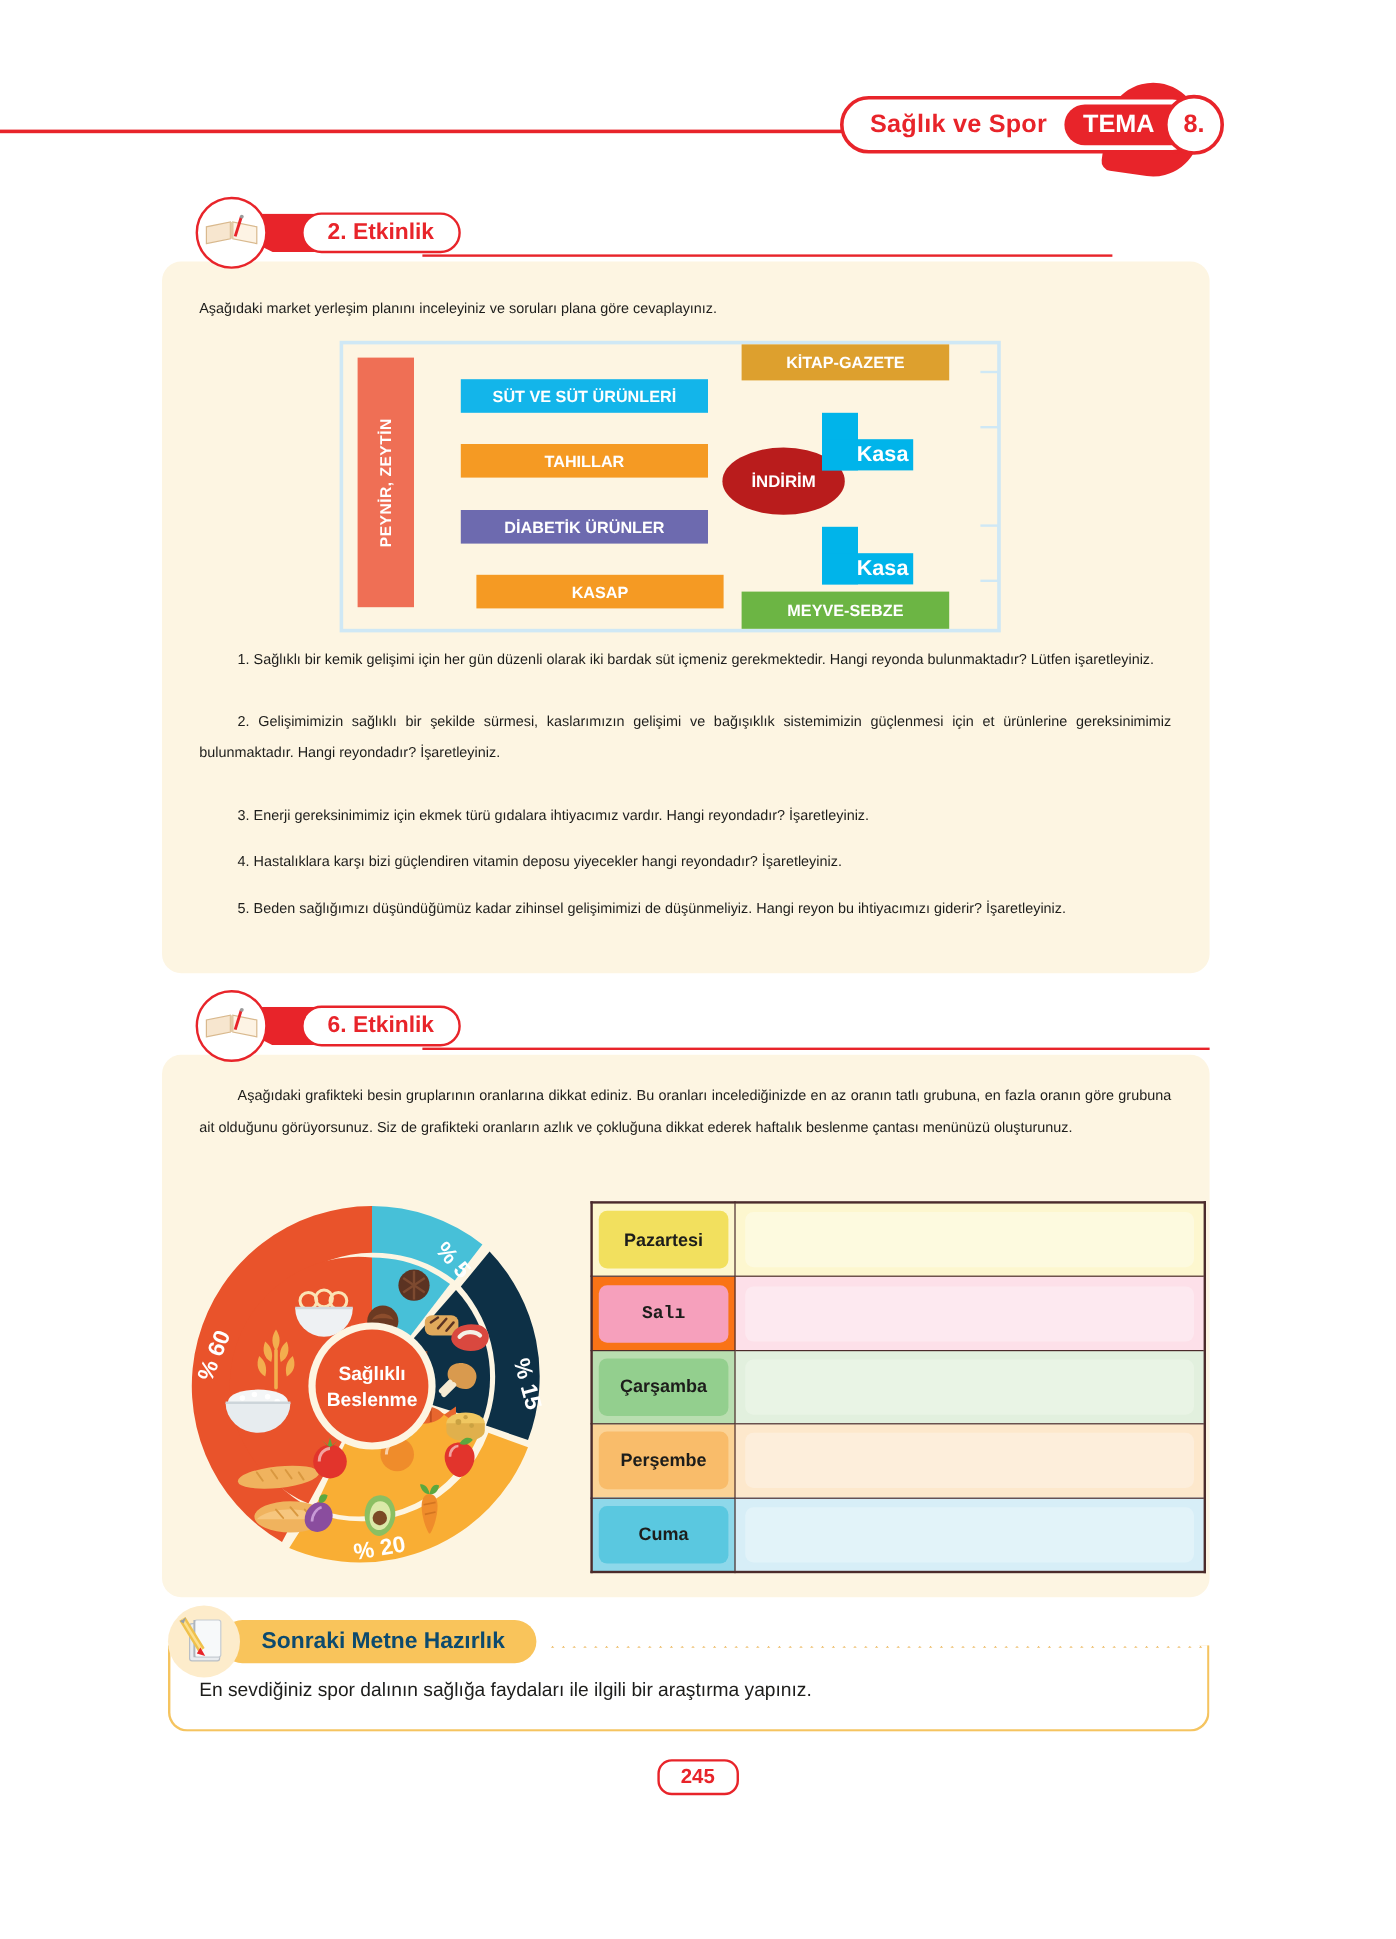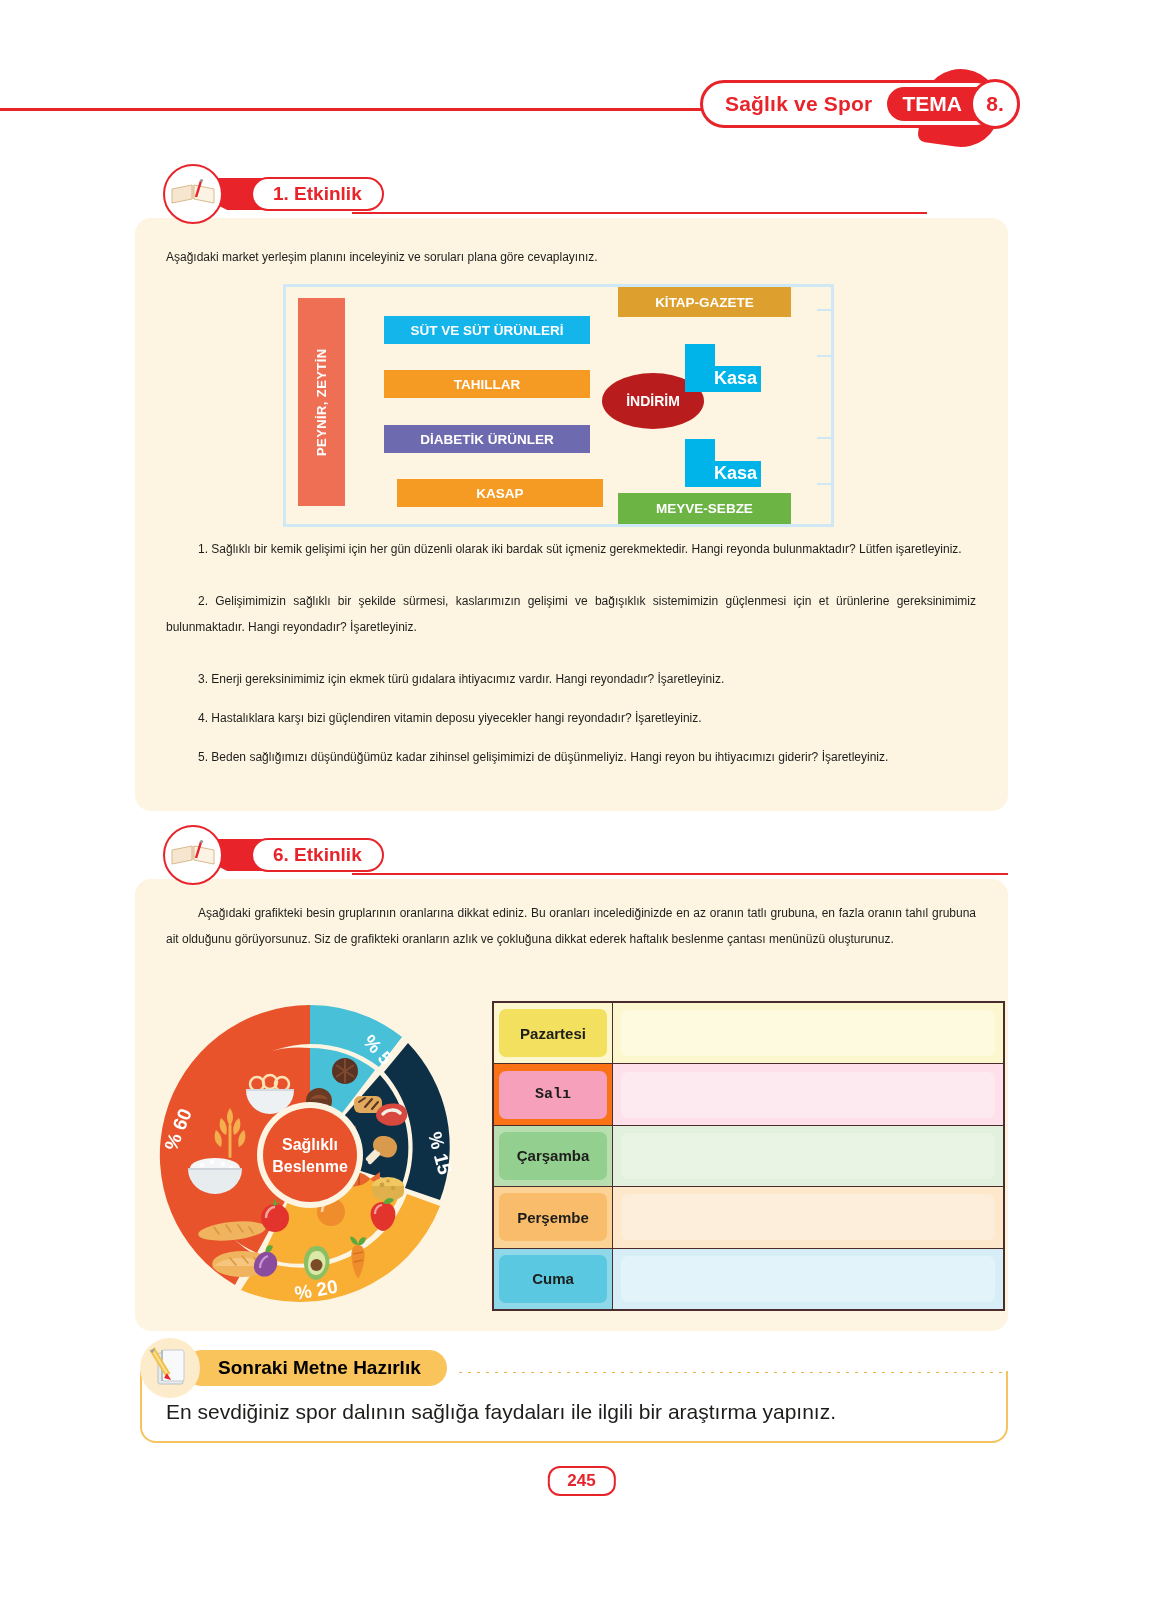--- a/index.html
+++ b/index.html
@@ -91,27 +91,27 @@
     display:flex;align-items:center;justify-content:center;
     font-size:15px;font-weight:bold;color:#1d1d1b;
   }
   .notechip{margin:6px 8px;border-radius:7px;height:46px;}
 
   
   .sn-head{position:absolute;left:140px;top:1338px;display:flex;align-items:center;}
   .sn-icon{width:60px;height:60px;border-radius:50%;background:#fdeccb;position:relative;z-index:3;
     display:flex;align-items:center;justify-content:center;flex:none;}
   .sn-pill{position:relative;z-index:2;margin-left:-16px;background:#f9c45b;border-radius:19px;
-    padding:7px 26px 7px 34px;color:#000000;font-size:19px;font-weight:bold;white-space:nowrap;}
+    padding:7px 26px 7px 34px;color:#0c4a6e;font-size:19px;font-weight:bold;white-space:nowrap;}
   .sn-dots{position:absolute;left:456px;top:1371px;width:552px;height:2px;
     background-image:radial-gradient(circle,#e8a93c 1.4px,transparent 1.5px);
     background-size:9px 5px;background-repeat:repeat-x;}
   .sn-body{position:absolute;left:140px;top:1371px;width:868px;height:72px;
     border:2px solid #f5c460;border-top:none;border-radius:0 0 16px 16px;box-sizing:border-box;}
-  .sn-text{position:absolute;left:166px;top:1400px;font-size:21px;color:#1d1d1b;}
+  .sn-text{position:absolute;left:166px;top:1400px;font-size:16px;color:#1d1d1b;}
 
   .pagenum{
     position:absolute;left:50%;transform:translateX(-50%);top:1466px;
     border:2px solid #e8242a;border-radius:12px;padding:3px 18px;
     color:#e8242a;font-size:17px;font-weight:bold;background:#fff;
   }
 </style>
 </head>
 <body>
 
@@ -130,21 +130,21 @@
   <span class="act-flag"></span>
   <span class="act-icon">
     <svg width="46" height="34" viewBox="0 0 46 34">
       <path d="M2 26 L22 22 L22 8 L2 12 Z" fill="#f7e6cf" stroke="#d9b98e" stroke-width="1"></path>
       <path d="M44 26 L24 22 L24 8 L44 12 Z" fill="#fdf3e4" stroke="#d9b98e" stroke-width="1"></path>
       <path d="M22 22 L24 22 L24 8 L22 8 Z" fill="#e4cba6"></path>
       <line x1="31" y1="4" x2="26" y2="20" stroke="#e8242a" stroke-width="2.4"></line>
       <circle cx="31.5" cy="3.5" r="1.6" fill="#9a9a9a"></circle>
     </svg>
   </span>
-  <span class="act-pill">1. Etkinlik</span>
+  <span class="act-pill">2. Etkinlik</span>
 </div>
 
 <div class="panel" style="left:135px;top:218px;width:873px;height:593px;"></div>
 
 <div class="para" style="position:absolute;left:166px;top:244px;width:810px;">Aşağıdaki market yerleşim planını inceleyiniz ve soruları plana göre cevaplayınız.</div>
 
 <div class="plan">
 
   <div class="plan-box vert" style="left:12px;top:11px;width:47px;height:208px;background:#ef6f55;font-size:13px;letter-spacing:.4px;">PEYNİR, ZEYTİN</div>
 
@@ -189,21 +189,21 @@
       <path d="M22 22 L24 22 L24 8 L22 8 Z" fill="#e4cba6"></path>
       <line x1="31" y1="4" x2="26" y2="20" stroke="#e8242a" stroke-width="2.4"></line>
       <circle cx="31.5" cy="3.5" r="1.6" fill="#9a9a9a"></circle>
     </svg>
   </span>
   <span class="act-pill">6. Etkinlik</span>
 </div>
 
 <div class="panel" style="left:135px;top:879px;width:873px;height:452px;"></div>
 
-<div class="para ind" style="position:absolute;left:166px;top:900px;width:810px;">Aşağıdaki grafikteki besin gruplarının oranlarına dikkat ediniz. Bu oranları incelediğinizde en az oranın tatlı grubuna, en fazla oranın tahıl grubuna ait olduğunu görüyorsunuz. Siz de grafikteki oranların azlık ve çokluğuna dikkat ederek haftalık beslenme çantası menünüzü oluşturunuz.</div>
+<div class="para ind" style="position:absolute;left:166px;top:900px;width:810px;">Aşağıdaki grafikteki besin gruplarının oranlarına dikkat ediniz. Bu oranları incelediğinizde en az oranın tatlı grubuna, en fazla oranın göre grubuna ait olduğunu görüyorsunuz. Siz de grafikteki oranların azlık ve çokluğuna dikkat ederek haftalık beslenme çantası menünüzü oluşturunuz.</div>
 
 <div class="donut-wrap">
   <svg width="340" height="310" viewBox="0 0 340 310">
     <defs>
       <clipPath id="cTahil">
           <path d="M170 155 L170 5 A150 150 0 0 0 95 285 Z"></path>
         </clipPath>
       <clipPath id="cTatli">
           <path d="M170 155 L170 5 A150 150 0 0 1 262 37 Z"></path>
         </clipPath>

